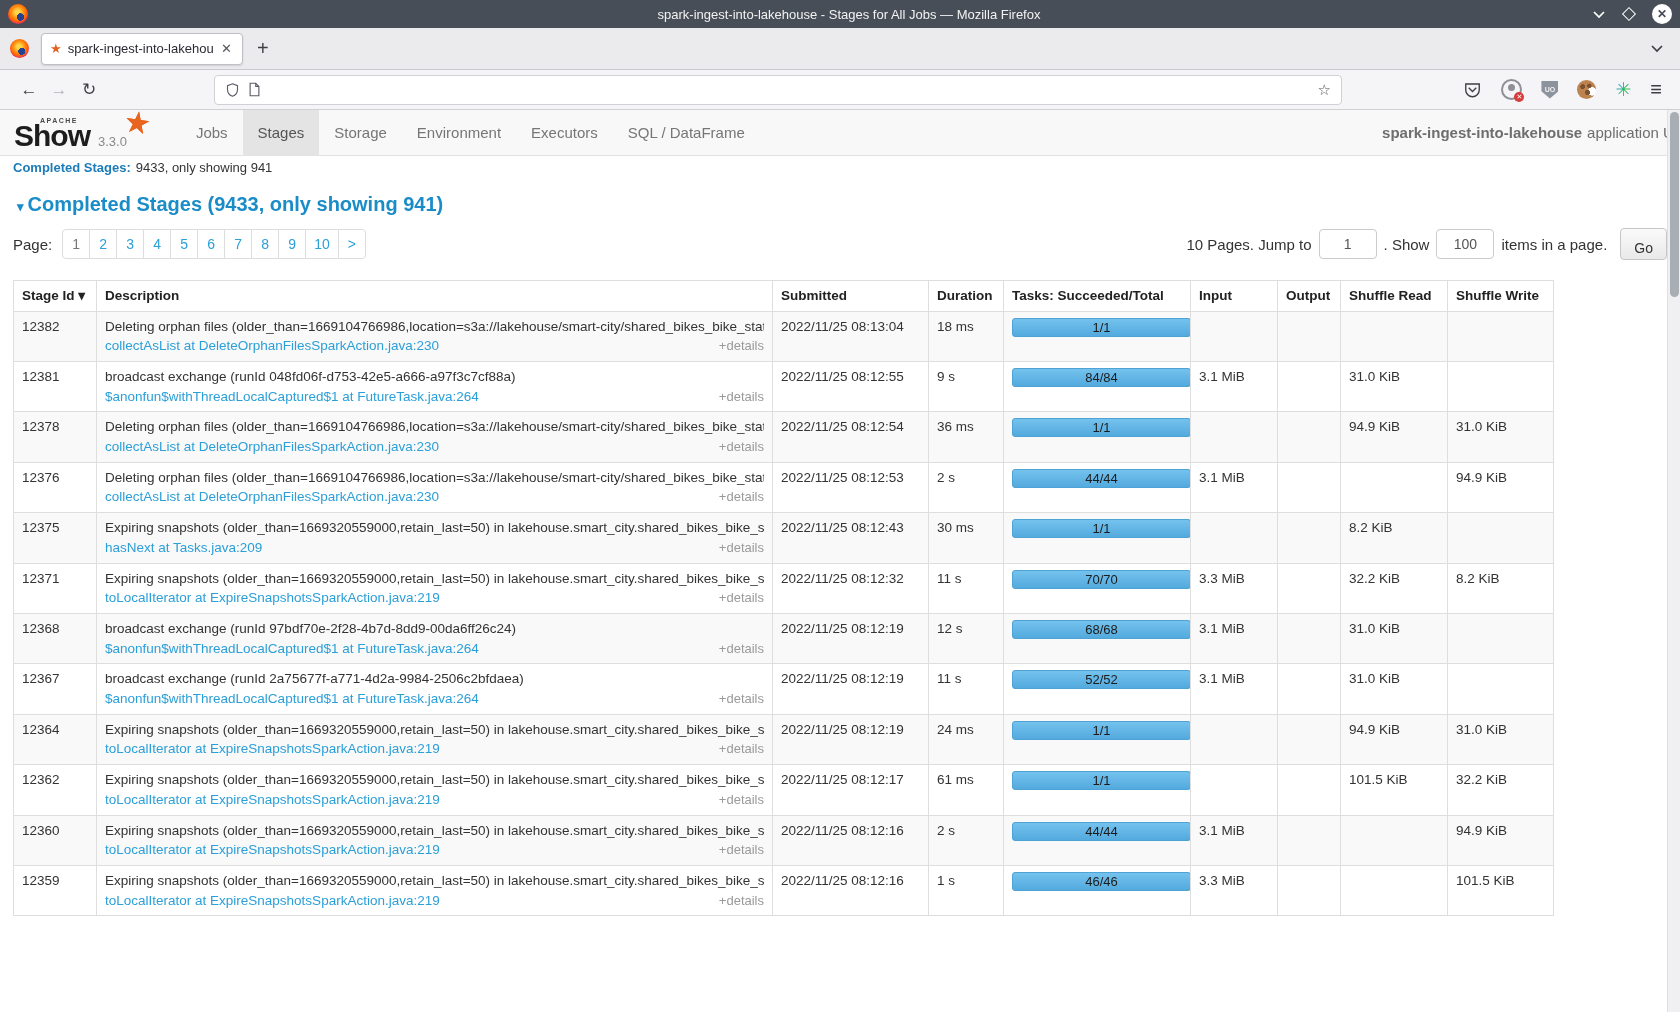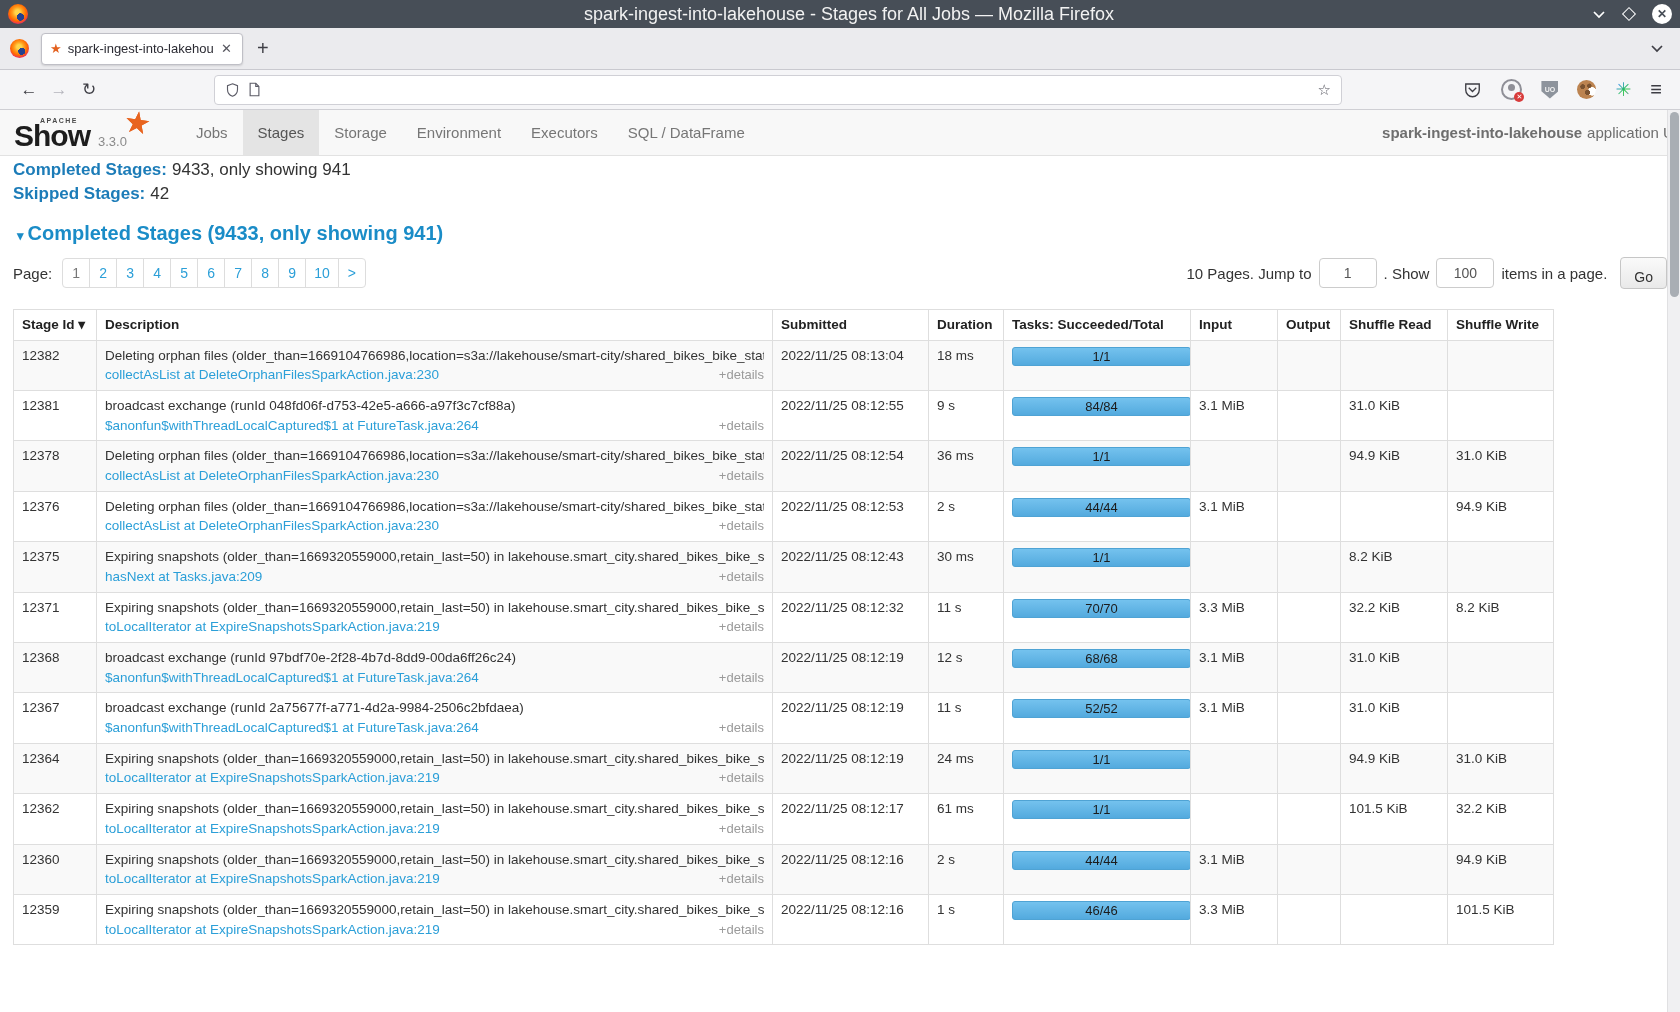--- a/index.html
+++ b/index.html
@@ -7,21 +7,21 @@
               font-family:"Liberation Sans", sans-serif; }
 
   
   .titlebar { height:28px; background:#474e57; display:flex; align-items:center;
               position:relative; padding:0 8px; }
   .ff-logo { width:20px; height:20px; border-radius:50%;
     background: radial-gradient(circle at 62% 65%, #24418f 0 20%, rgba(0,0,0,0) 21%),
                 radial-gradient(circle at 48% 42%, #ffd54a 0 16%, #ff9d1c 34%, #ff6a00 55%, #e31587 82%, #90009d 100%);
     flex:0 0 auto; }
   .win-title { position:absolute; left:18px; right:0; text-align:center; color:#f2f2f2;
-               font-size:18px; pointer-events:none; }
+               font-size:13px; pointer-events:none; }
   .win-controls { margin-left:auto; display:flex; align-items:center; gap:18px; z-index:2; }
   .wc-min svg { display:block; }
   .wc-max { width:10px; height:10px; border:1.6px solid #fff; transform:rotate(45deg); }
   .wc-close { width:20px; height:20px; border-radius:50%; background:#fff; color:#474e57;
               font-size:12px; font-weight:bold; display:flex; align-items:center; justify-content:center; }
 
   .tabbar { height:42px; background:#ebebee; border-bottom:1px solid #c9c9cf;
             display:flex; align-items:center; padding:0 10px; }
   .ffview { width:19px; height:19px; border-radius:50%; margin-right:12px;
     background: radial-gradient(circle at 62% 65%, #24418f 0 20%, rgba(0,0,0,0) 21%),
@@ -76,21 +76,21 @@
   .spark-nav { display:flex; list-style:none; align-items:stretch; }
   .spark-nav li { display:flex; align-items:center; padding:0 15px; font-size:15px; color:#767676; cursor:pointer; }
   .spark-nav li.active { background:#e4e4e4; color:#555; }
   .app-id { margin-left:auto; display:flex; align-items:center; padding-right:2px; font-size:15px; color:#6e6e6e; }
   .app-id b { font-weight:bold; margin-right:5px; color:#6e6e6e; }
 
   
   .content { padding:0 13px; }
   .page-title { font-size:29px; font-weight:bold; color:#333; margin:22px 0 12px; }
   .stats { margin-bottom:14px; }
-  .stats .stat-line { font-size:17px; color:#333; margin:4px 0; }
+  .stats .stat-line { font-size:13px; color:#333; margin:4px 0; }
   .stat-label { color:#1c7cb8; font-weight:bold; text-decoration:none; margin-right:5px; }
   .section-title { font-size:20px; font-weight:bold; color:#1a8cc7; margin:18px 4px 12px; cursor:pointer; }
   .section-title .arrow { font-size:13px; margin-right:4px; }
 
   .pager-row { display:flex; align-items:center; justify-content:space-between; margin:10px 0 20px; }
   .pager-left { display:flex; align-items:center; }
   .pager-label { font-size:15px; color:#333; margin-right:10px; }
   .pagination { display:inline-flex; list-style:none; }
   .pagination a { display:block; min-width:28px; padding:6px 8px; text-align:center; font-size:14px;
                   color:#2b9fd8; text-decoration:none; background:#fff; border:1px solid #ddd; margin-left:-1px; }
@@ -203,23 +203,20 @@
     <b>spark-ingest-into-lakehouse</b>
     <span>application UI</span>
   </div>
 </div>
 
 <div class="content">
 
   <div class="stats">
     <div class="stat-line">
       <a class="stat-label" href="#">Completed Stages:</a><span>9433, only showing 941</span>
-    </div>
-    <div class="stat-line">
-      <a class="stat-label" href="#">Skipped Stages:</a><span>42</span>
     </div>
   </div>
 
   <div class="section-title">
     <span class="arrow">▾</span><span>Completed Stages (9433, only showing 941)</span>
   </div>
 
   <div class="pager-row">
     <div class="pager-left">
       <span class="pager-label">Page:</span>

